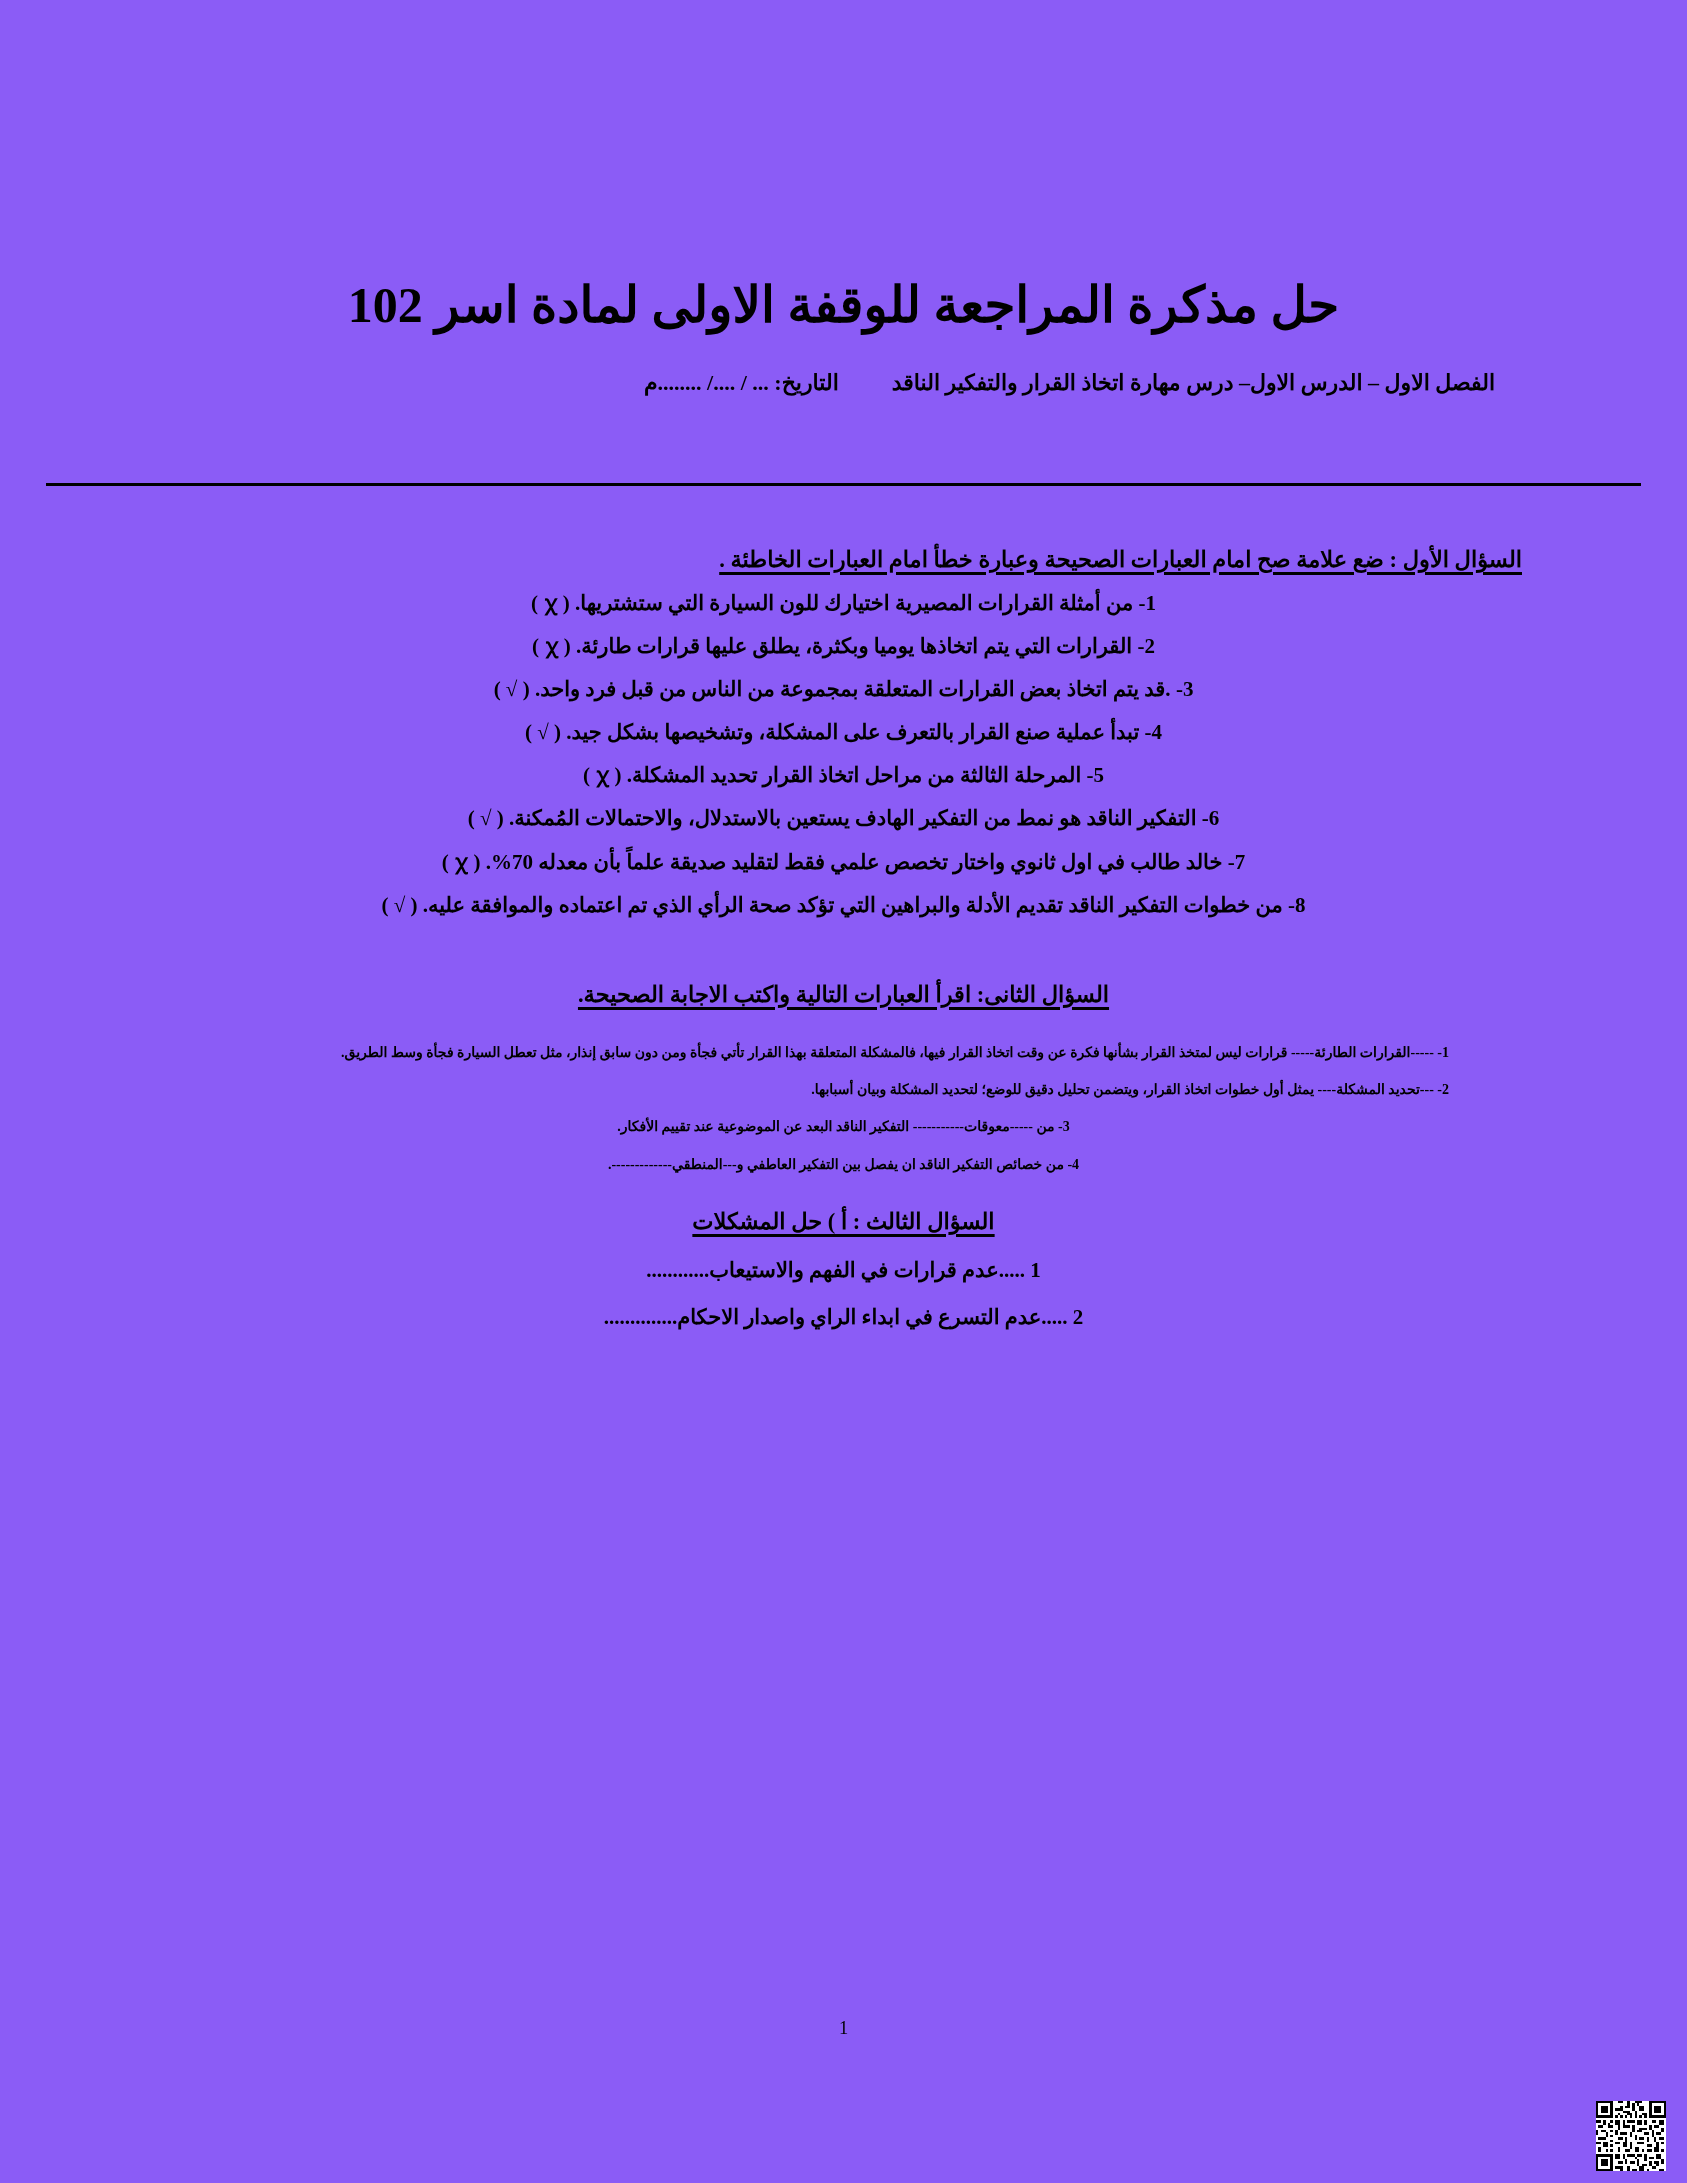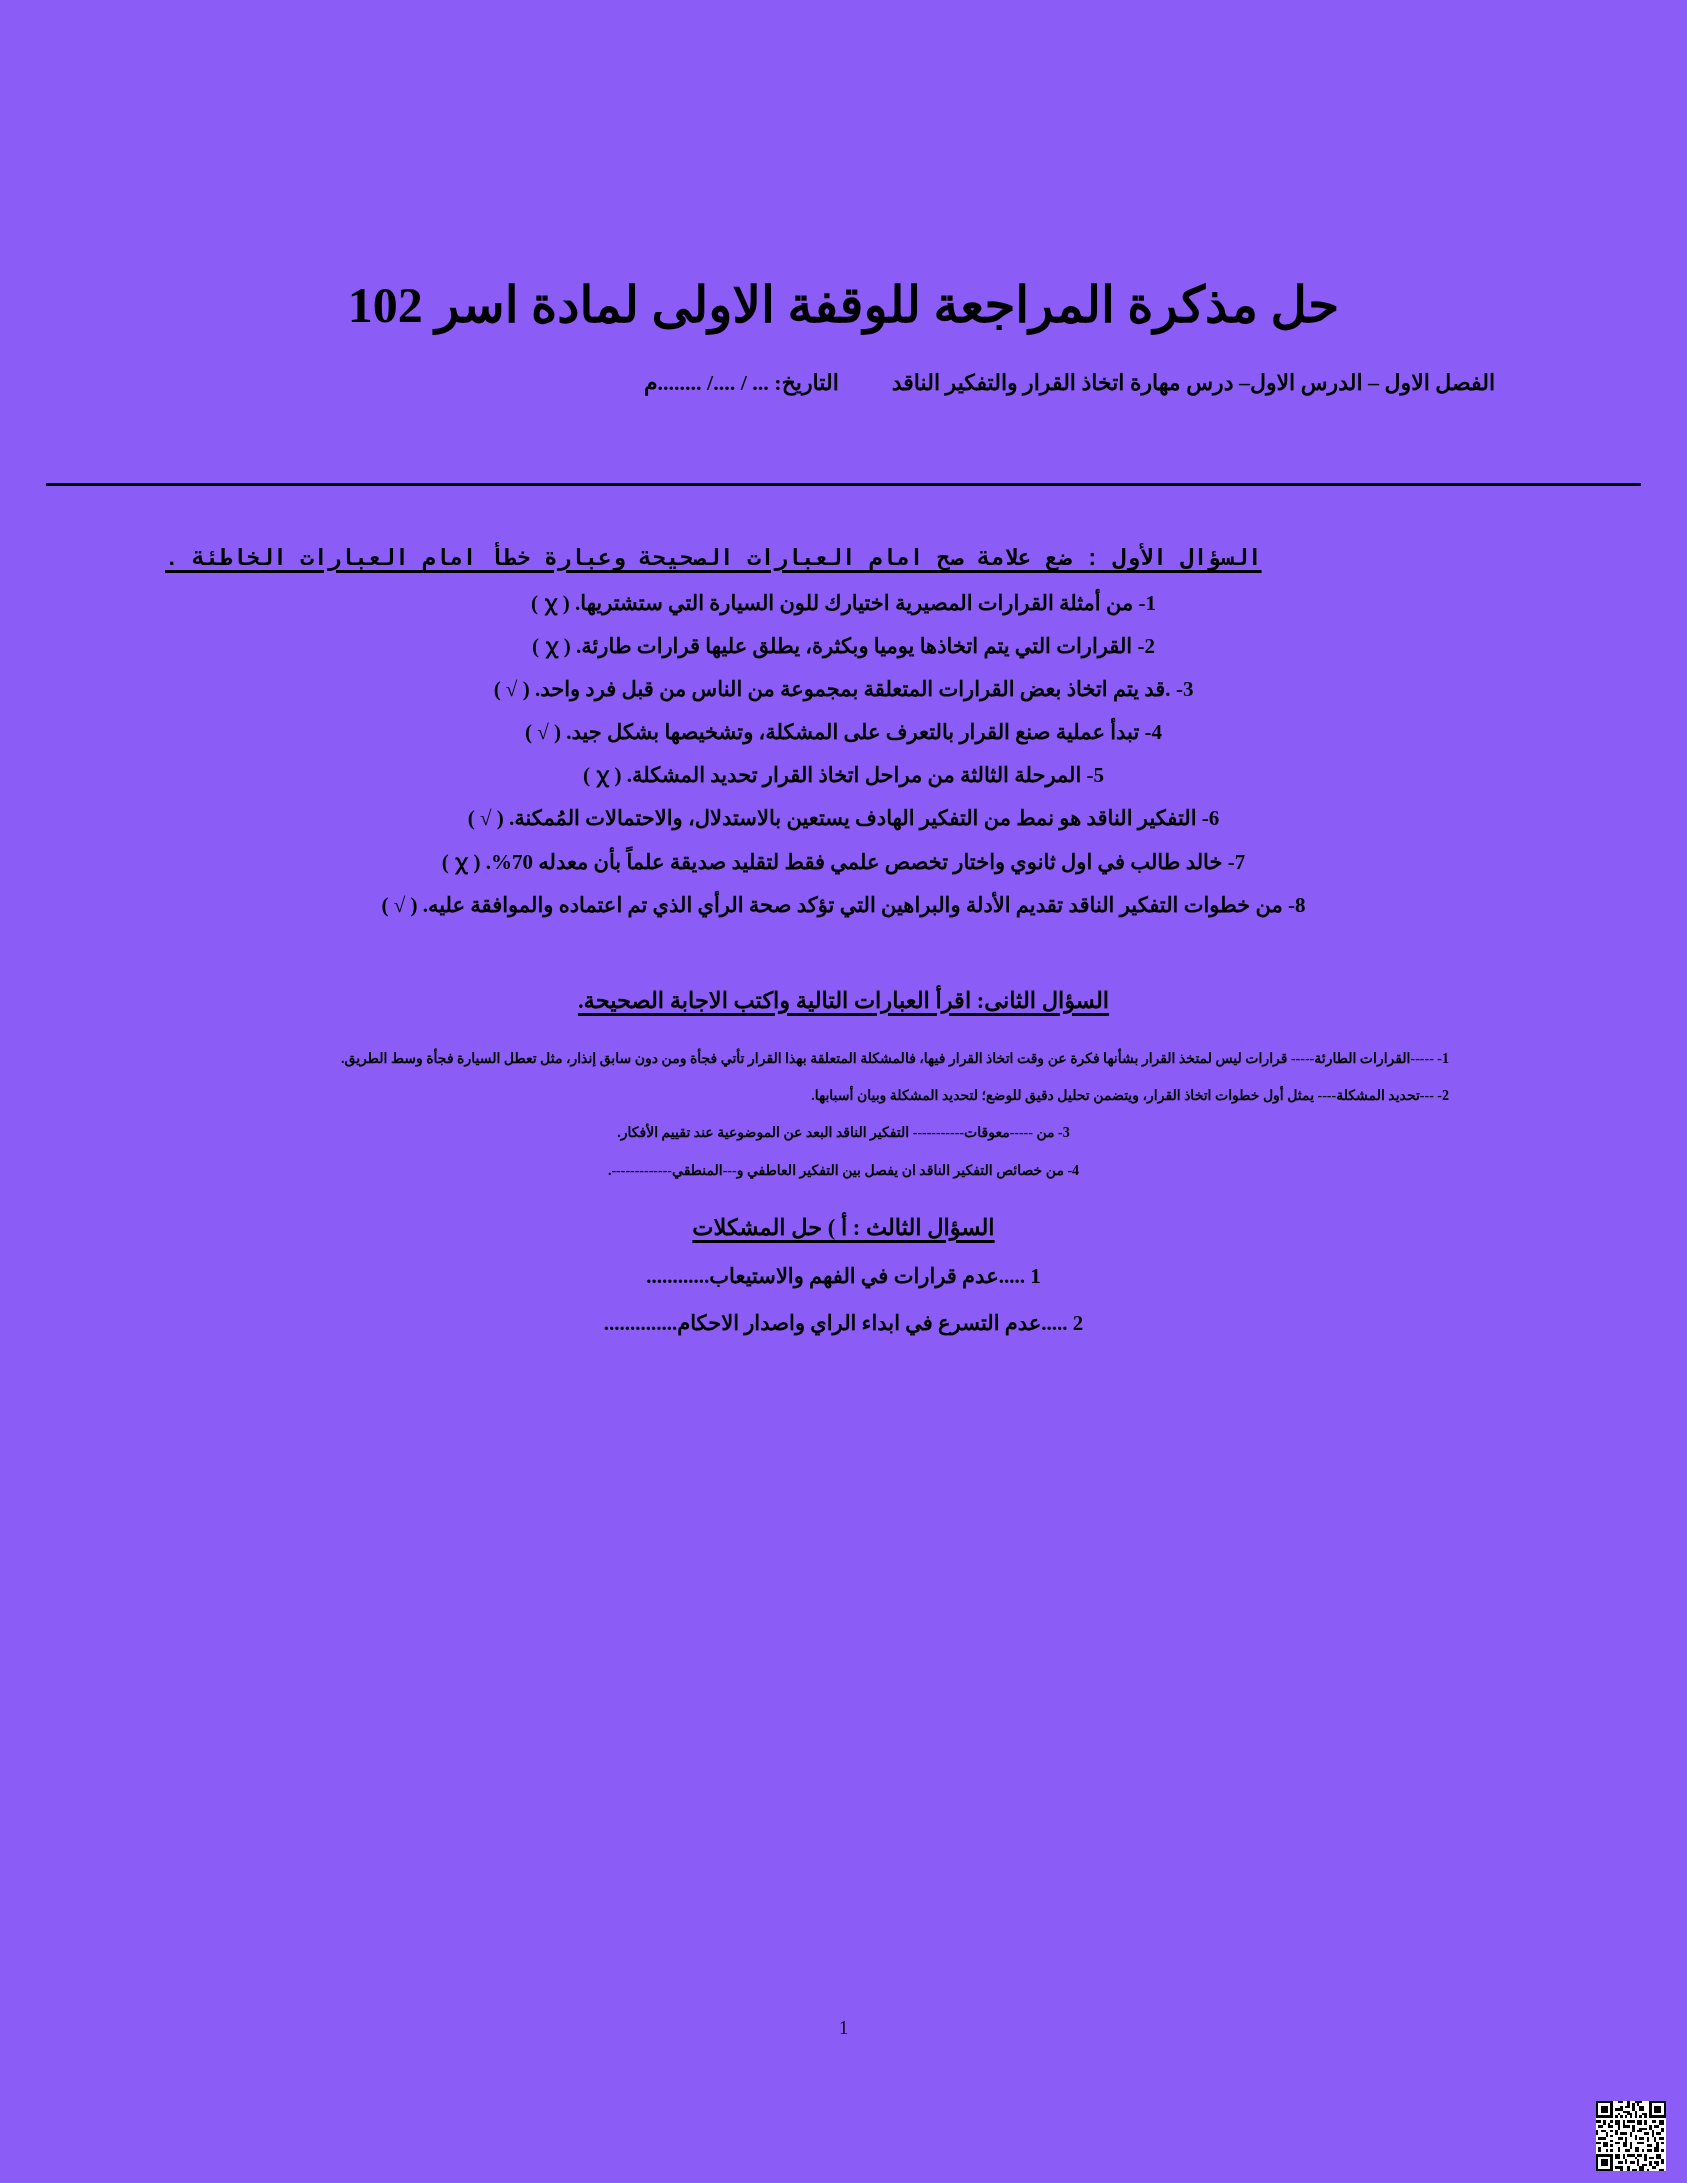--- a/index.html
+++ b/index.html
@@ -85,34 +85,33 @@
   .section-head {
     font-size: 22.5px;
     font-weight: bold;
     text-decoration: underline;
     text-underline-offset: 4.6px;
     text-decoration-thickness: 2.6px;
     margin: 0 0 4px 0;
     line-height: 1.5;
   }
   .section-head.center-ish {
-    text-align: left;
-    font-family: Liberation Mono, monospace;
+    text-align: right;
   }
   .section-head.q2 {
     text-align: center;
     padding-right: 0;
   }
   .section-head.q3 {
     text-align: center;
   }
 
   .tf-list {
     list-style: none;
-    margin: 6px;
+    margin: 0;
     padding: 0;
   }
   .tf-item {
     font-size: 21px;
     font-weight: bold;
     line-height: 1.52;
     margin: 11.2px 0 0 0;
     text-align: center;
     direction: rtl;
   }

